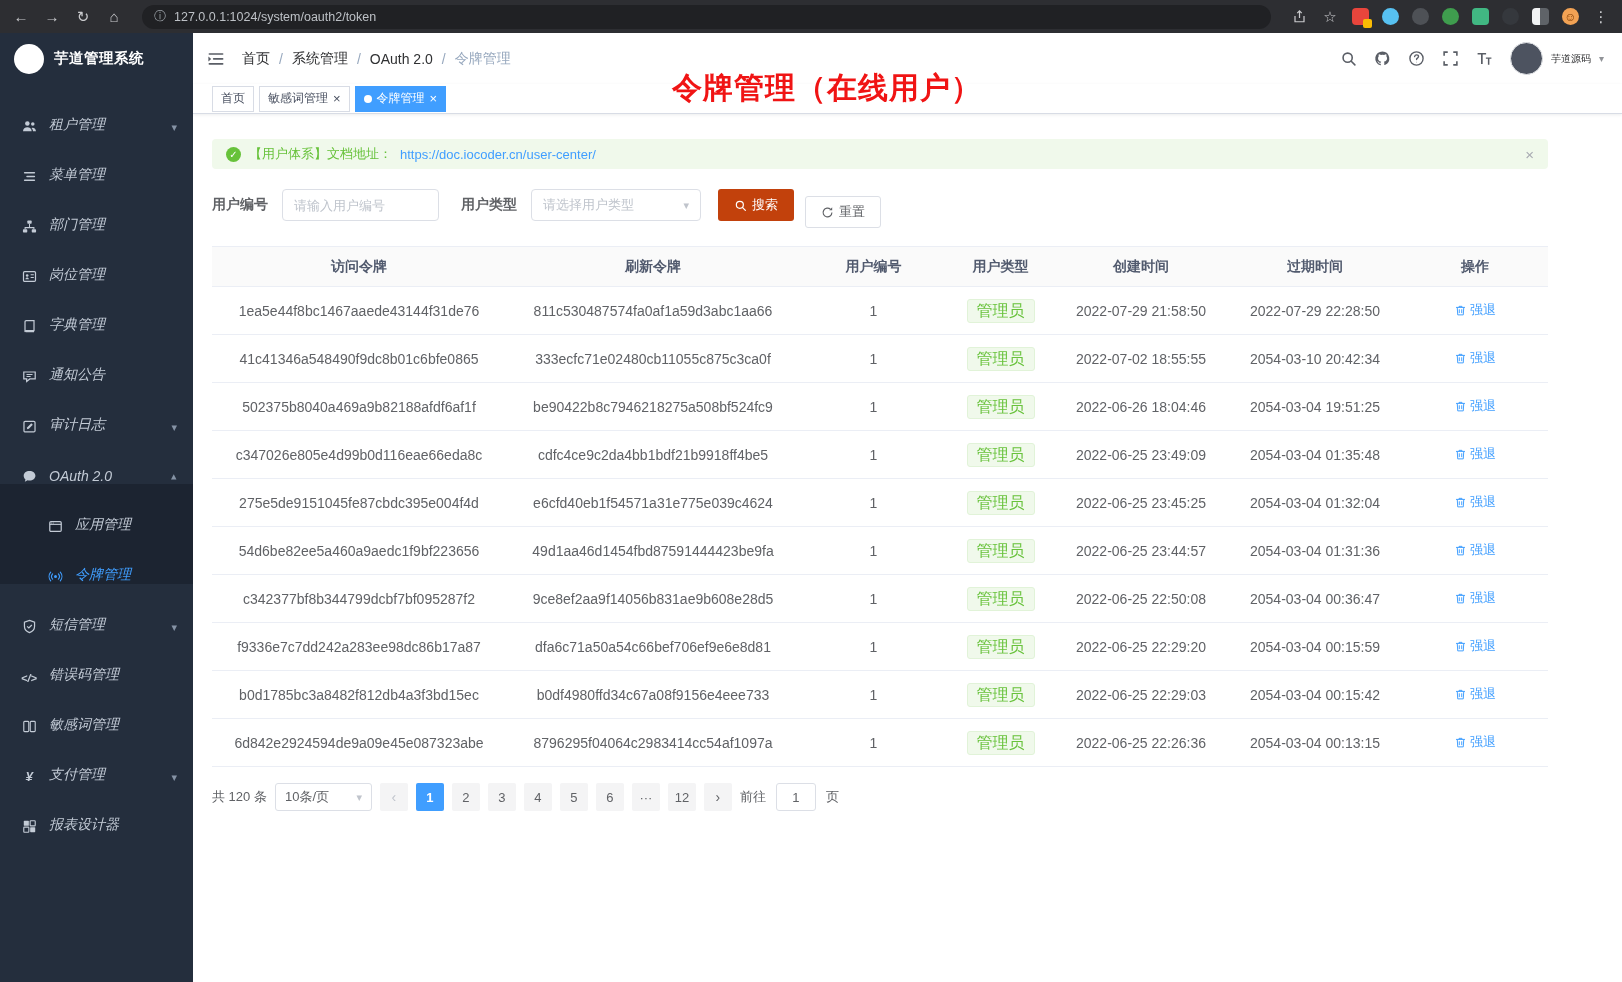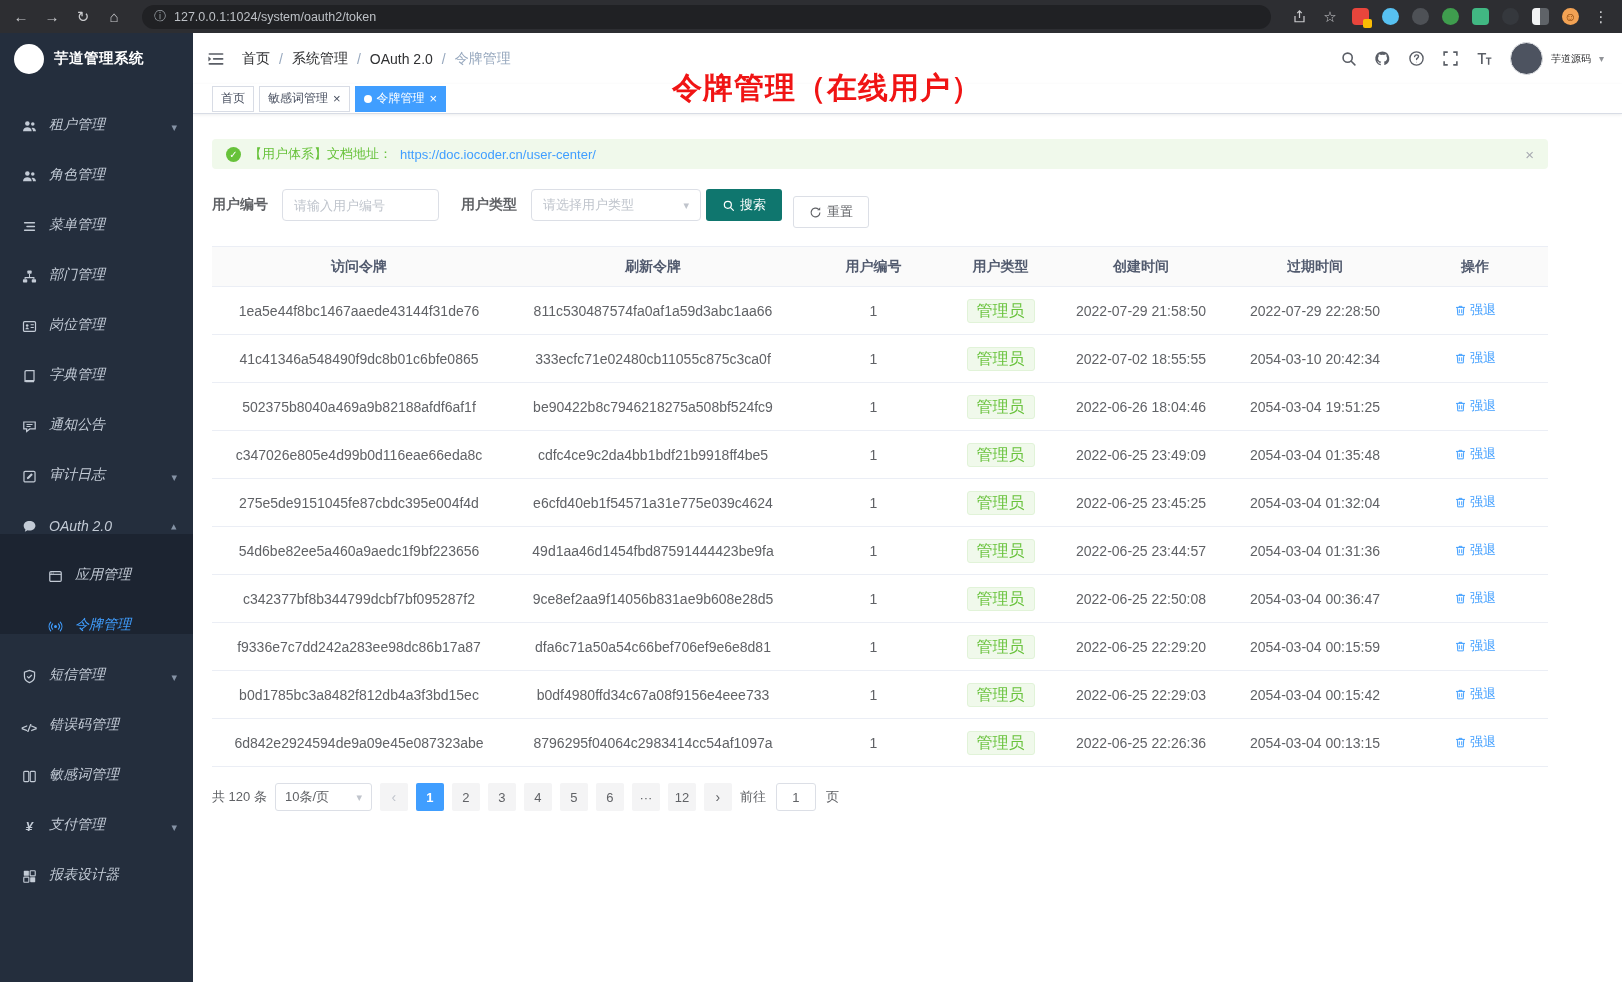--- a/index.html
+++ b/index.html
@@ -76,21 +76,21 @@
 
   .filters{display:flex;align-items:center;margin-top:13px;}
   .flabel{font-weight:700;color:#606266;font-size:14px;margin-right:14px;white-space:nowrap;}
   .flabel.ml{margin-left:22px;}
   .finput{width:157px;height:32px;border:1px solid #dcdfe6;border-radius:4px;padding:0 11px;font-size:13px;color:#606266;outline:none;}
   .finput::placeholder{color:#bfc4cc;}
   .fselect{width:170px;height:32px;border:1px solid #dcdfe6;border-radius:4px;display:flex;align-items:center;justify-content:space-between;padding:0 11px;color:#bfc4cc;font-size:13px;cursor:pointer;background:#fff;}
   .sel-caret{color:#c0c4cc;font-size:11px;}
   .btn{height:32px;border-radius:3px;display:inline-flex;align-items:center;gap:5px;padding:0 15px;font-size:13px;border:1px solid transparent;background:#fff;}
   .btn svg{width:13px;height:13px;}
-  .btn-primary{background:#0f766e;color:#fff;margin-left:5px;align-items:center;}
+  .btn-primary{background:#c2410c;color:#fff;margin-left:17px;align-items:center;}
   .btn-plain{border-color:#dcdfe6;color:#606266;margin-left:11px;margin-top:14px;}
 
   table{width:1336px;border-collapse:collapse;table-layout:fixed;margin-top:18px;border-top:1px solid #ebeef5;}
   thead th{height:40px;background:#fafafa;color:#515a6e;font-size:14px;font-weight:700;border-bottom:1px solid #ebeef5;text-align:center;}
   tbody td{height:48px;text-align:center;font-size:14px;color:#606266;border-bottom:1px solid #ebeef5;white-space:nowrap;overflow:hidden;}
   .tag-success{display:inline-block;height:24px;line-height:22px;padding:0 9px;background:#f0f9eb;border:1px solid #e1f3d8;color:#67c23a;font-size:16px;border-radius:3px;}
   .link-action{color:#409eff;font-size:13px;display:inline-flex;align-items:center;gap:3px;cursor:pointer;}
   .link-action svg{width:13px;height:13px;}
 
   .pager-row{width:1336px;display:flex;align-items:center;justify-content:flex-start;margin-top:16px;gap:8px;font-size:13px;color:#606266;}
@@ -150,31 +150,20 @@
               <circle cx="11.5" cy="5.3" r="1.9"></circle>
               <path d="M11.3 9.3c2.1.1 3.6 1.6 3.6 3.8h-3.2c0-1.5-.6-2.8-1.6-3.6z"></path>
             </svg>
           </span>
        <span class="sb-label">租户管理</span>
           <span class="sb-caret">▾</span>
         </div>
         <div class="sb-item">
        <span class="sb-icon">
             <svg viewBox="0 0 16 16" fill="currentColor">
-              <circle cx="5.7" cy="4.9" r="2.4"></circle>
-              <path d="M1.1 13.1c0-2.7 2.1-4.2 4.6-4.2s4.6 1.5 4.6 4.2z"></path>
-              <circle cx="11.5" cy="5.3" r="1.9"></circle>
-              <path d="M11.3 9.3c2.1.1 3.6 1.6 3.6 3.8h-3.2c0-1.5-.6-2.8-1.6-3.6z"></path>
-            </svg>
-          </span>
-       <span class="sb-label">角色管理</span>
-        </div>
-        <div class="sb-item">
-       <span class="sb-icon">
-            <svg viewBox="0 0 16 16" fill="currentColor">
               <rect x="2" y="3.1" width="12" height="1.7" rx=".8"></rect>
               <rect x="4.5" y="7.1" width="9.5" height="1.7" rx=".8"></rect>
               <rect x="2" y="11.1" width="12" height="1.7" rx=".8"></rect>
             </svg>
           </span>
        <span class="sb-label">菜单管理</span>
         </div>
         <div class="sb-item">
        <span class="sb-icon">
             <svg viewBox="0 0 16 16" fill="currentColor">

